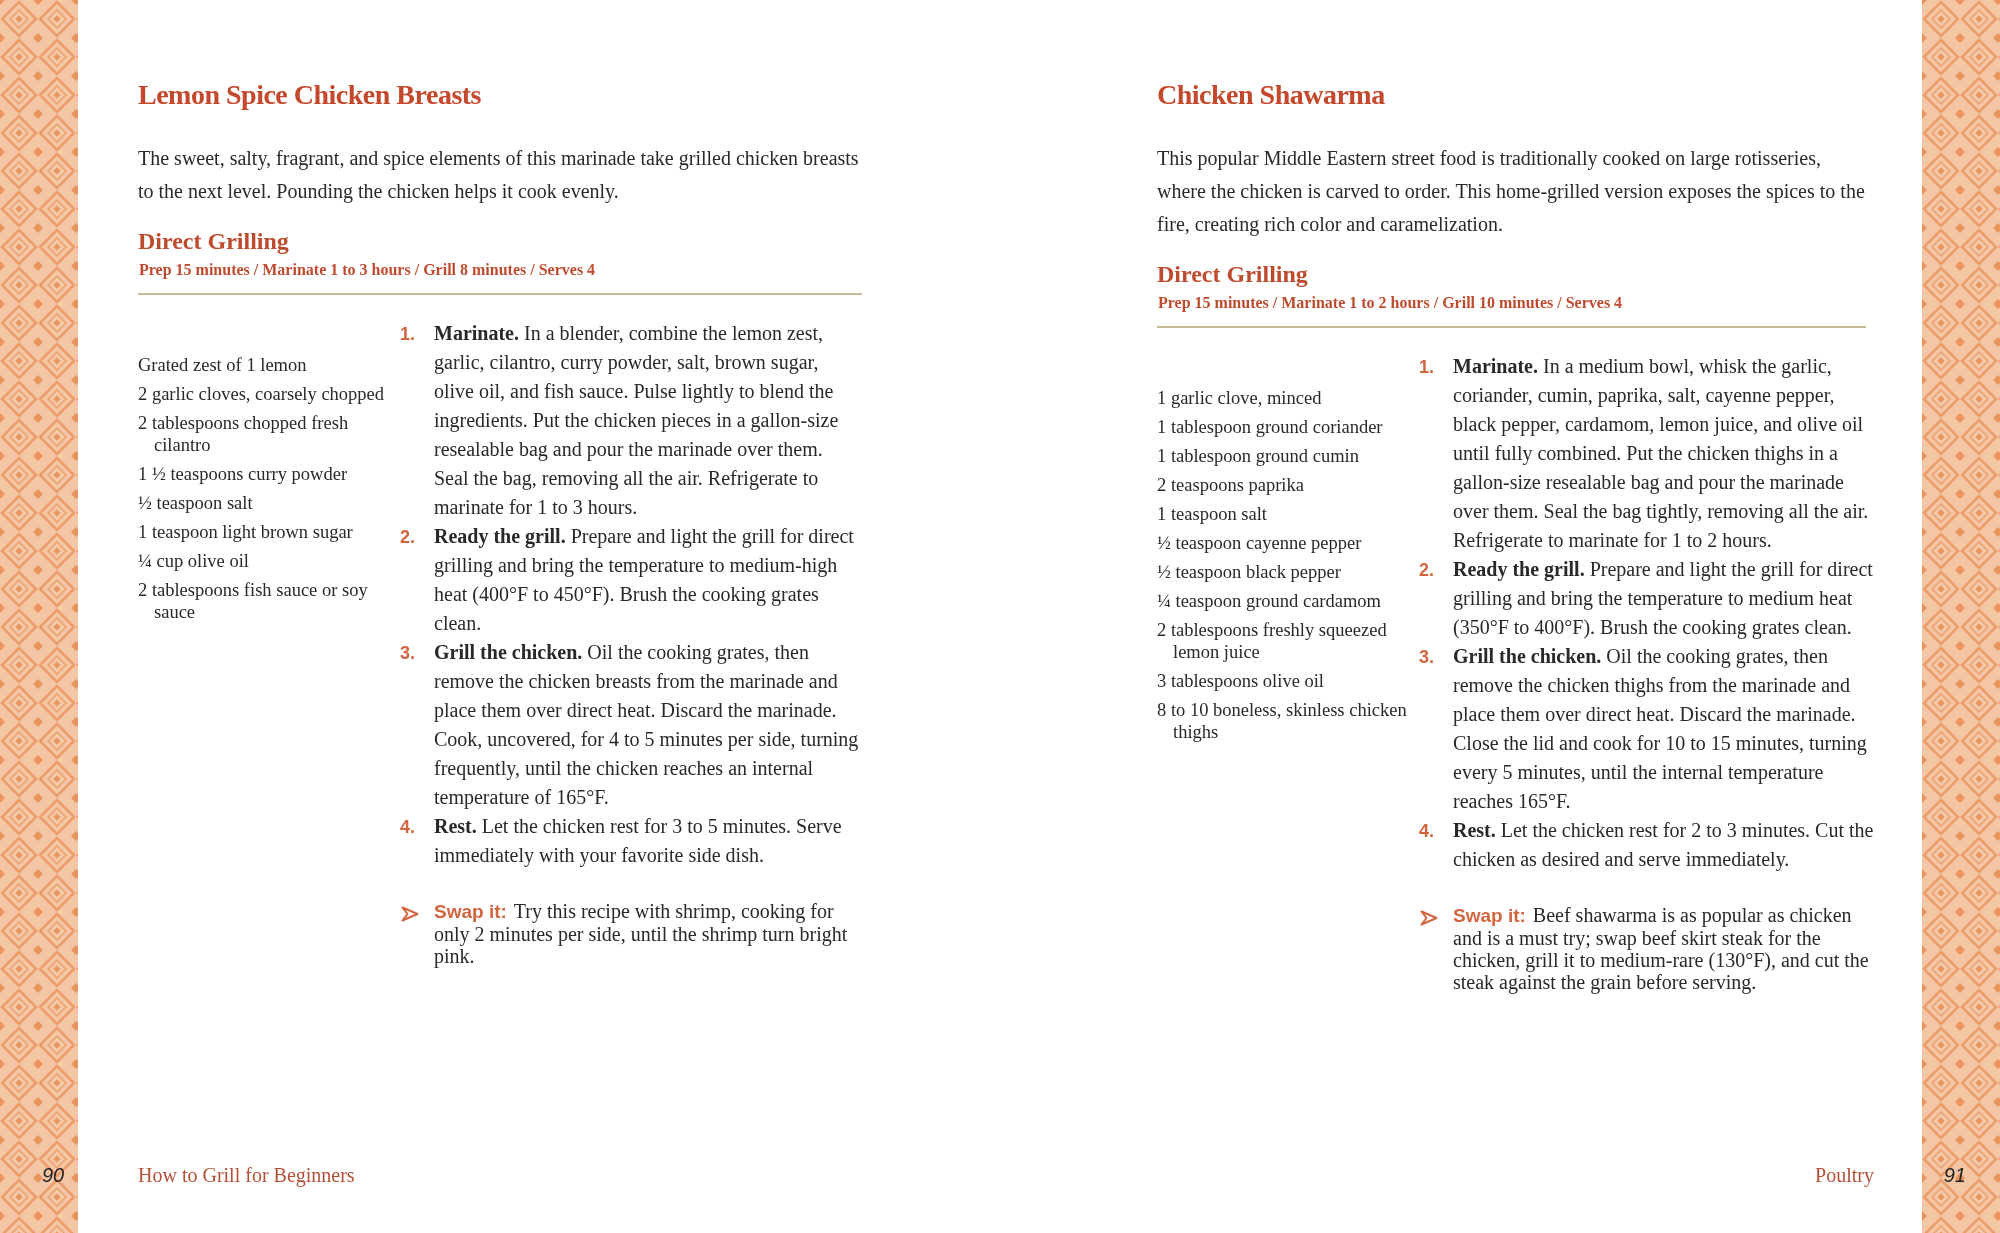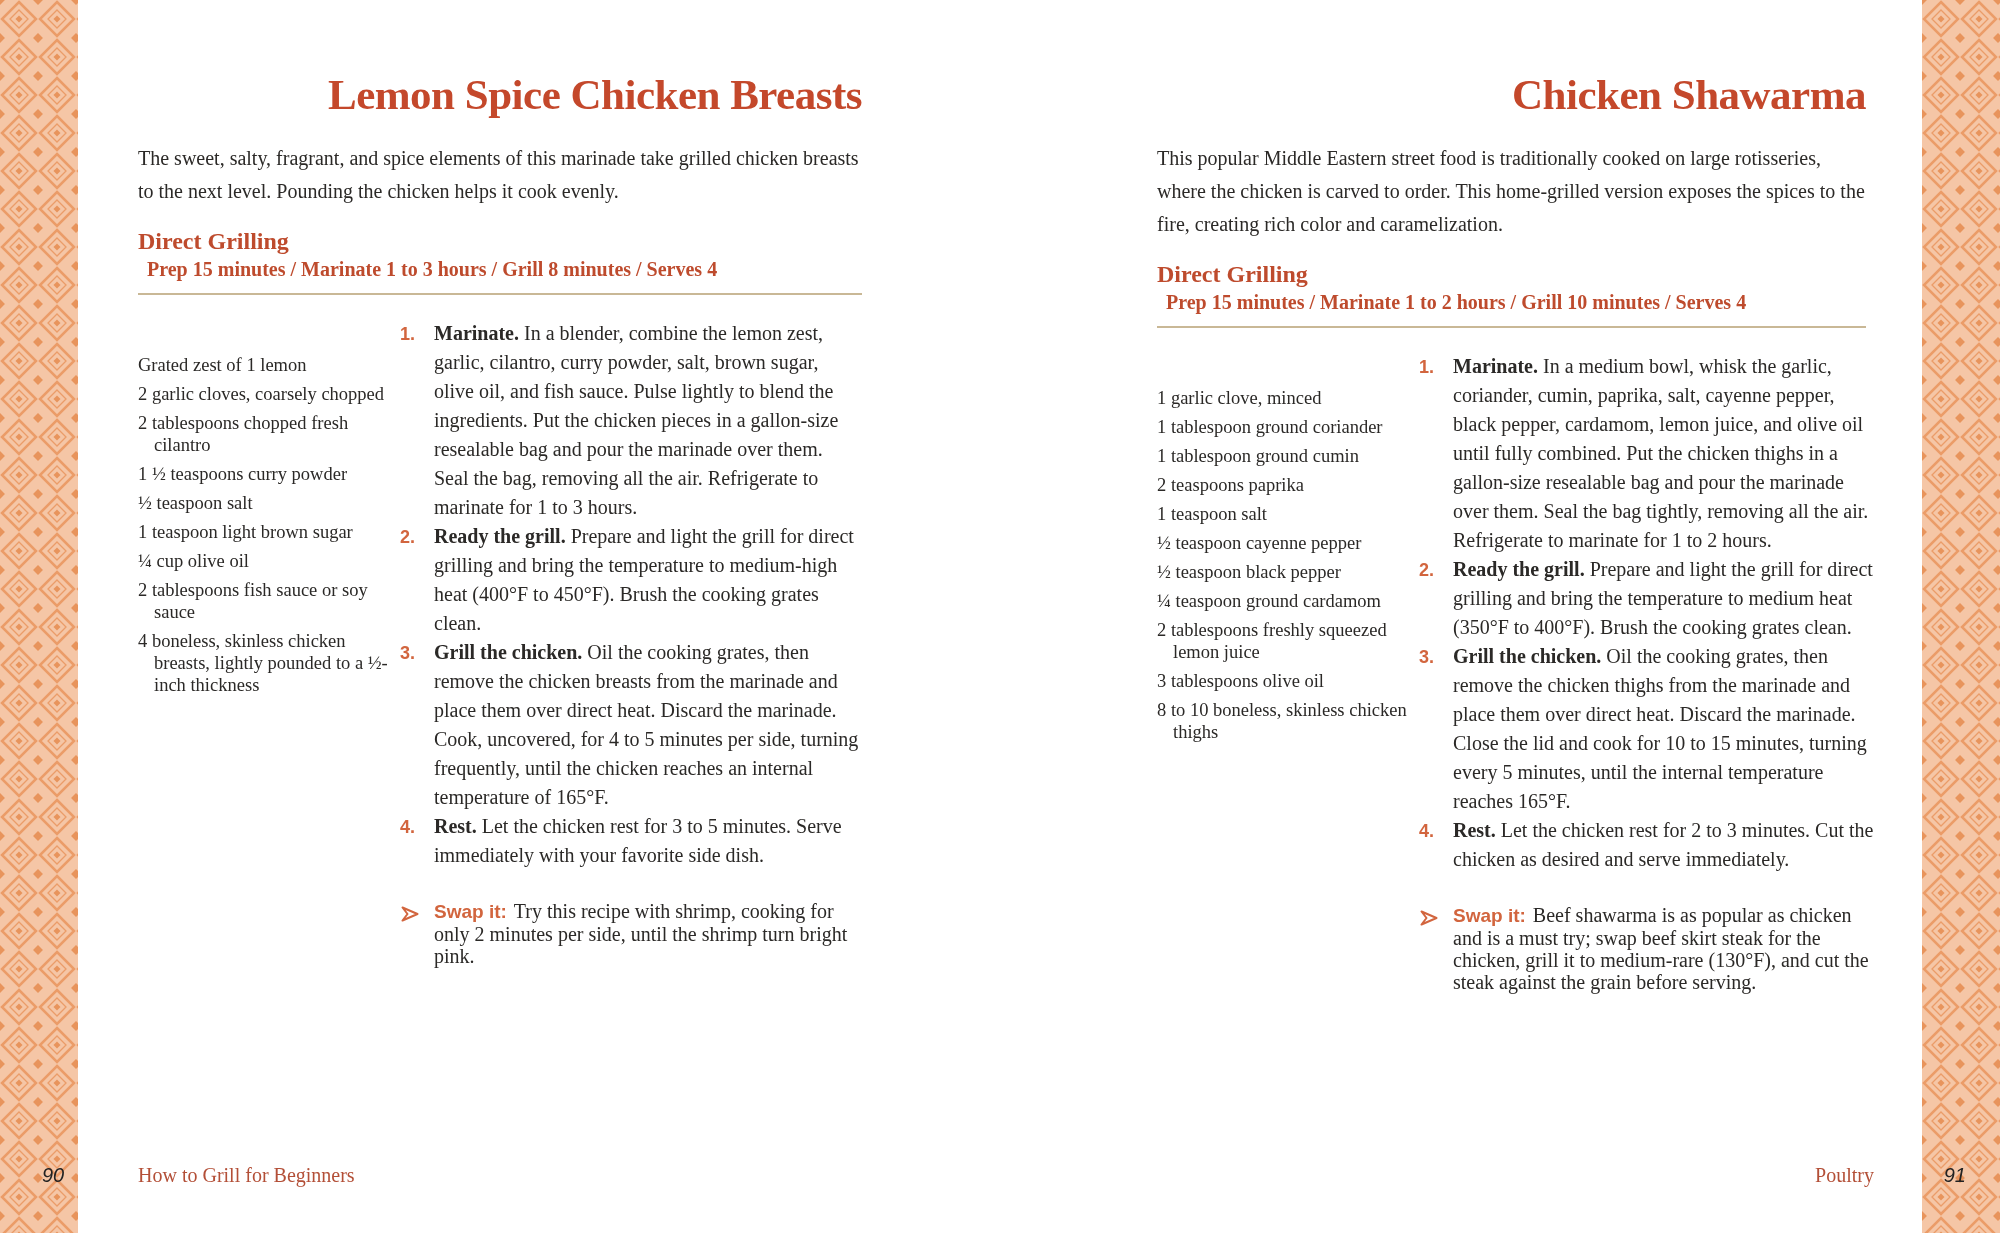--- a/index.html
+++ b/index.html
@@ -13,34 +13,34 @@
   .left-strip  { left:0; }
   .right-strip { right:0; }
 
   .page { position:absolute; top:0; height:1233px; box-sizing:border-box; }
   .page-left  { left:78px;   width:922px; padding:58px 138px 0 60px; }
   .page-right { left:992px; width:922px; padding:58px 48px 12px 165px; }
 
   .recipe-title {
     margin:14px 0 0 0;
     font-family:"Liberation Serif", serif;
-    font-weight:700; font-size:43px; line-height:46px;
-    letter-spacing:-0.5px; color:#C4482B;text-align:right;
+    font-weight:700; font-size:28px; line-height:46px;
+    letter-spacing:-0.5px; color:#C4482B;
   }
   .recipe-intro {
     margin:24px 0 0 0;
     font-size:20px; line-height:33px; color:#2B2927;
   }
   .method-label {
     margin:22px 0 0 0;
     font-size:24px; line-height:23px; font-weight:700; color:#BE4B2D;
   }
   .meta-line {
-    margin:5px 0 0 9px;
-    font-size:20px; line-height:23px; font-weight:700; color:#BE4B2D;
+    margin:5px 0 0 1px;
+    font-size:16px; line-height:23px; font-weight:700; color:#BE4B2D;
   }
   .rule { margin-top:12px; border-top:2px solid #C9B896; height:0; }
 
   .recipe-body { display:flex; margin-top:24px; }
   .ingredients-col { flex:0 0 262px;margin-top:35px; }
   .ingredients-list {
     list-style:none; margin:0; padding:0;
     font-size:18.5px; line-height:22px; color:#2B2927;
   }
   .ingredients-list li { padding-left:16px; text-indent:-16px; margin-bottom:7px; }
@@ -142,21 +142,20 @@
             <li>1 ½ teaspoons curry powder</li>
 
             <li>½ teaspoon salt</li>
 
             <li>1 teaspoon light brown sugar</li>
 
             <li>¼ cup olive oil</li>
 
             <li>2 tablespoons fish sauce or soy sauce</li>
 
-            <li>4 boneless, skinless chicken breasts, lightly pounded to a ½-inch thickness</li>
           </ul>
       </div>
       <div class="steps-col">
         <ol class="steps-list">
 
             <li class="step-item">
               <span class="step-num">1.</span>
               <span class="step-text">
                 <span class="step-lead">Marinate.</span><span>In a blender, combine the lemon zest, garlic, cilantro, curry powder, salt, brown sugar, olive oil, and fish sauce. Pulse lightly to blend the ingredients. Put the chicken pieces in a gallon-size resealable bag and pour the marinade over them. Seal the bag, removing all the air. Refrigerate to marinate for 1 to 3 hours.</span>
               </span>

